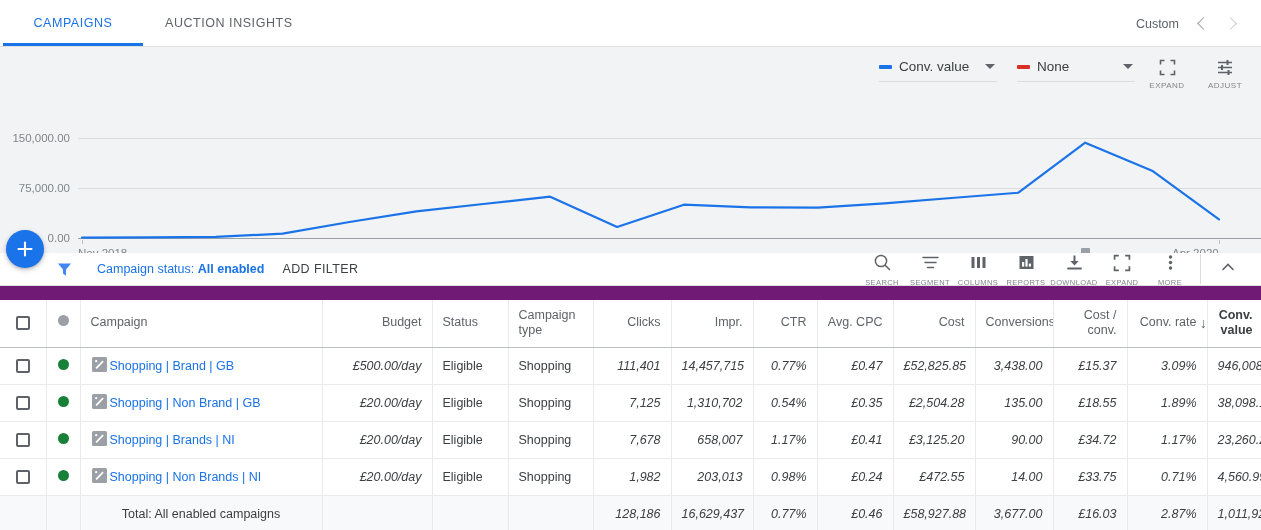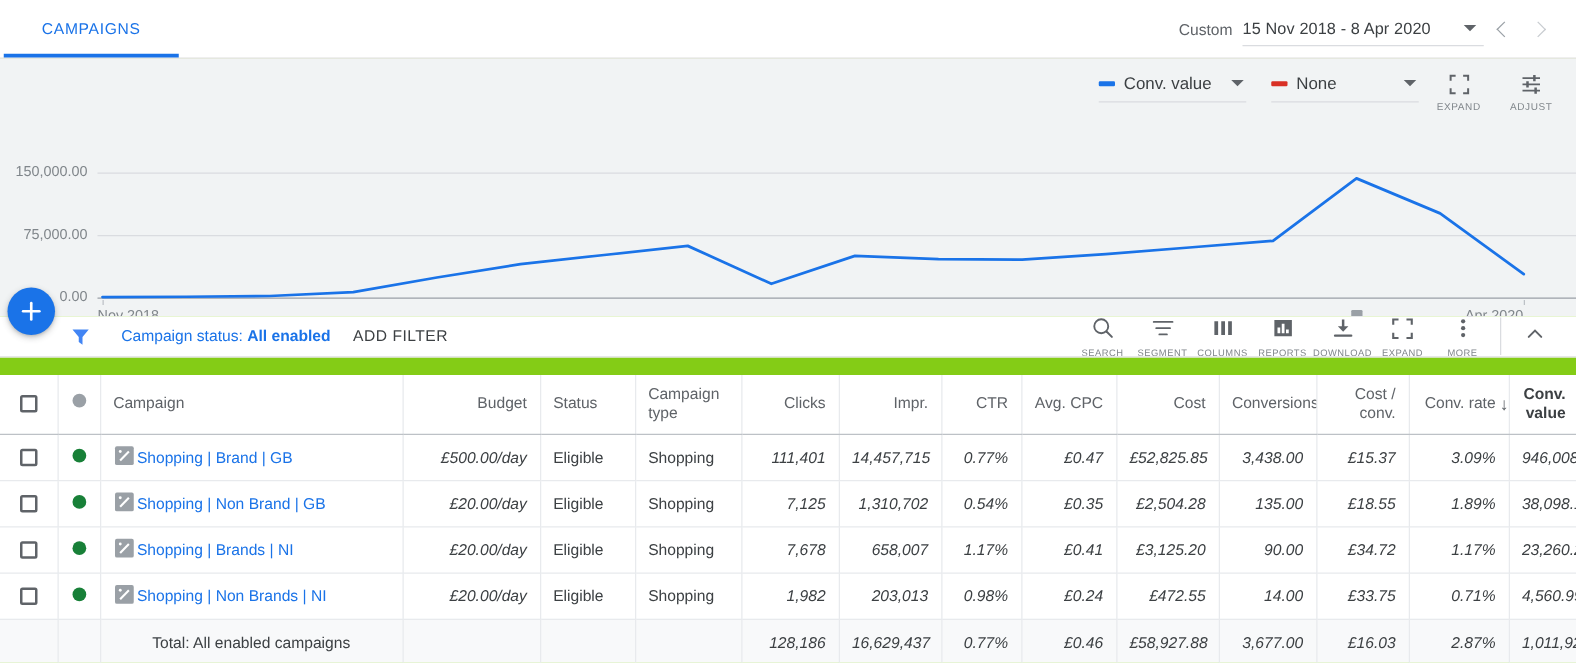--- a/index.html
+++ b/index.html
@@ -4,21 +4,21 @@
 <style>
   * { box-sizing: border-box; }
   html, body {
     margin: 0; padding: 0;
     width: 1261px; height: 530px;
     overflow: hidden;
     background: #ffffff;
     font-family: "Liberation Sans", sans-serif;
     -webkit-font-smoothing: antialiased;
   }
-  #app { position: relative; width: 1261px; height: 530px; background:#84cc16; }
+  #app { position: relative; width: 1261px; height: 530px; background:#701a75; }
 
   
   .tabbar {
     position: absolute; top:0; left:0; width:1261px; height:47px;
     background:#fff; border-bottom:1px solid #e0e0e0;
     display:flex; align-items:flex-start;
   }
   .tabs { display:flex; height:47px; margin-left:3px; }
   .tab {
     height:46px; display:flex; align-items:center; justify-content:center;
@@ -151,27 +151,26 @@
 </head>
 <body>
 
 <div id="app">
 
   <div class="tabbar">
     <div class="tabs">
       <div class="tab active">
         <span>CAMPAIGNS</span>
       </div>
+      <div class="tab">
+        <span>AUCTION INSIGHTS</span>
+      </div>
     </div>
     <div class="daterange">
       <span class="dr-label">Custom</span>
-      <div class="dr-box">
-        <span class="dr-value">15 Nov 2018 - 8 Apr 2020</span>
-        <span class="dr-caret"></span>
-      </div>
       <div class="dr-nav">
         <span class="chev left"></span>
       </div>
       <div class="dr-nav">
         <span class="chev right"></span>
       </div>
     </div>
   </div>
 
   <div class="chartpanel">

